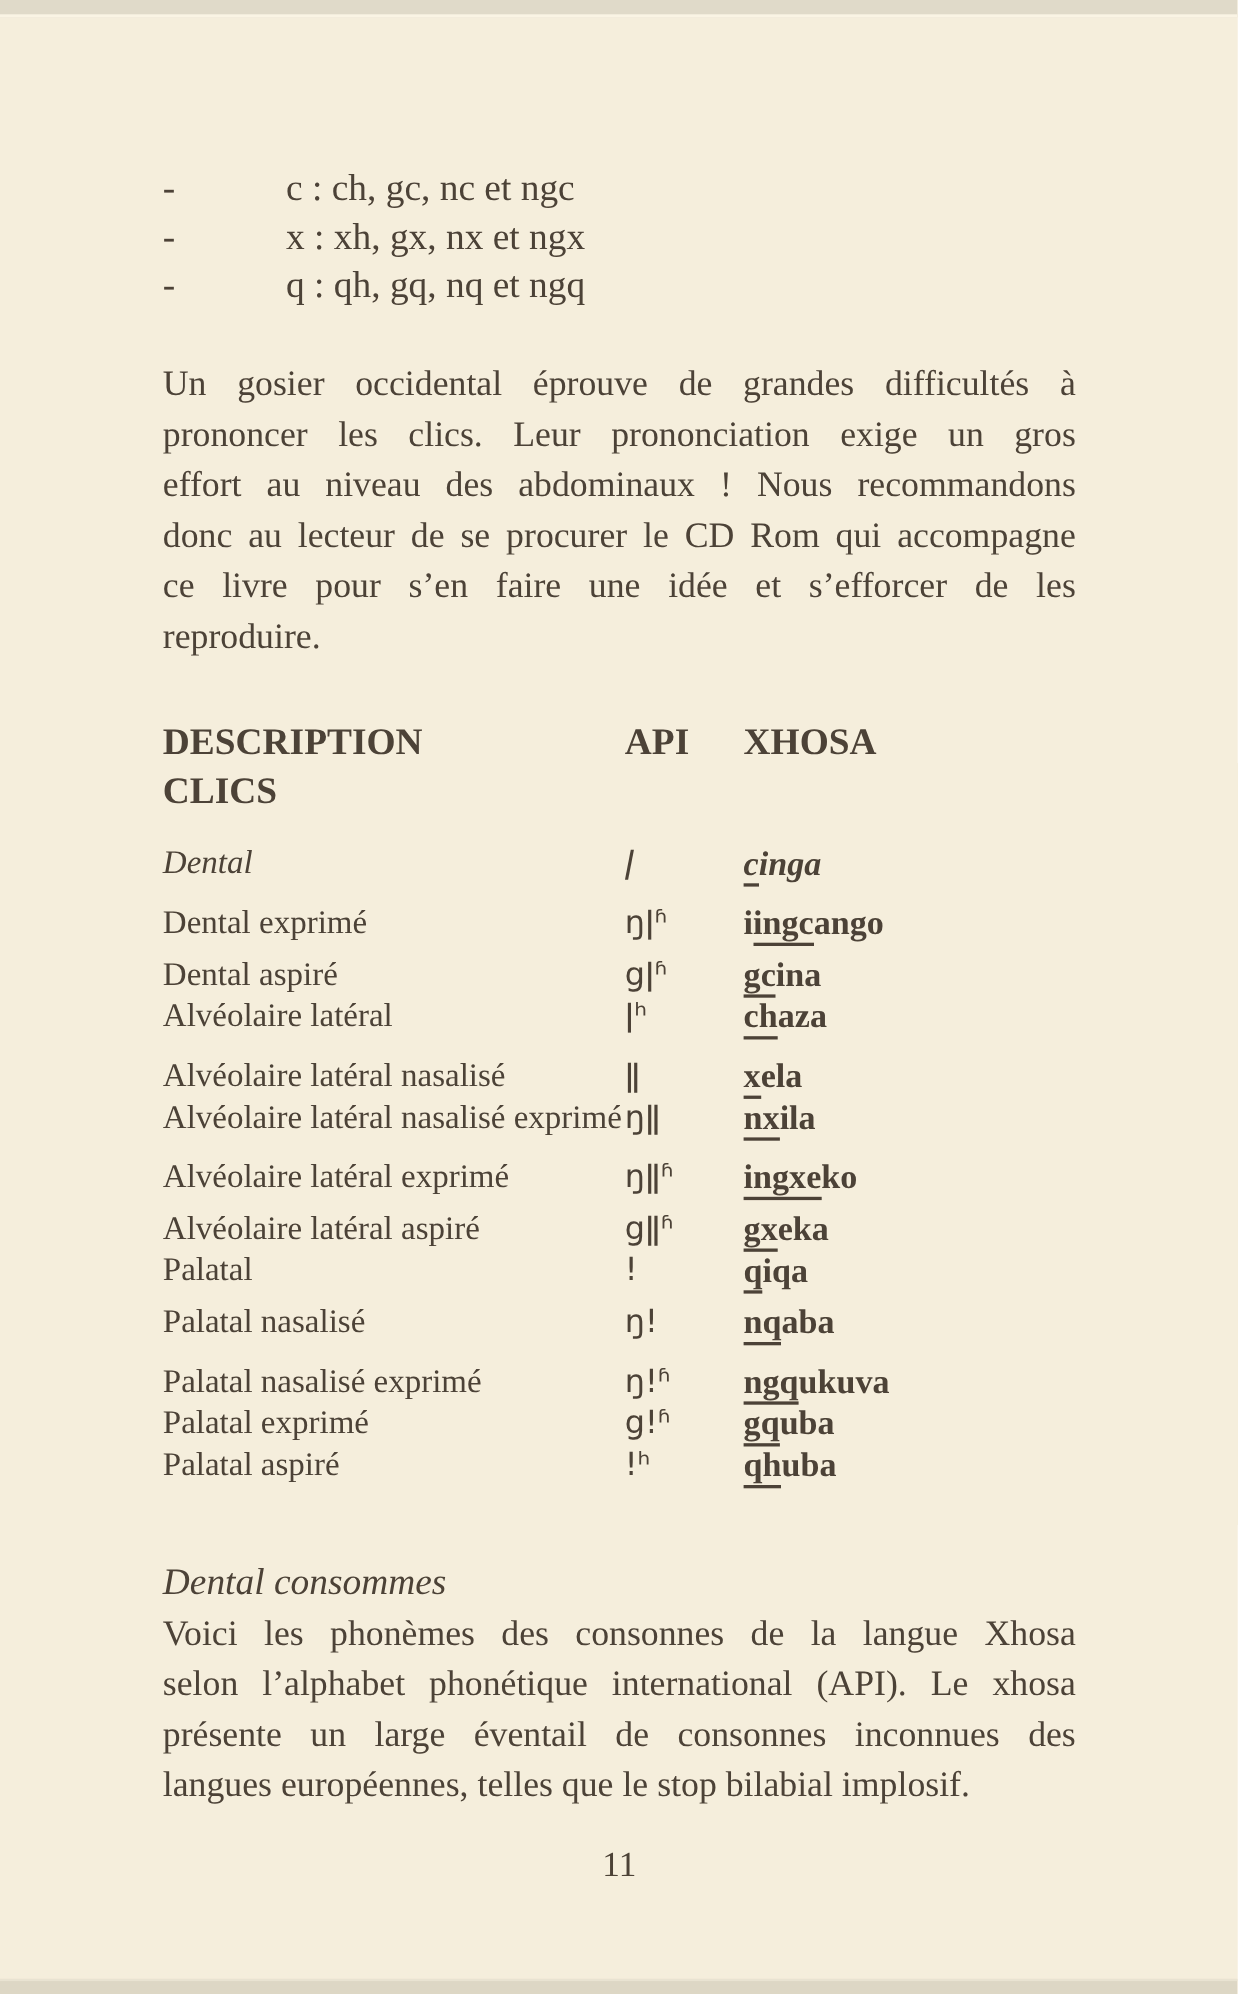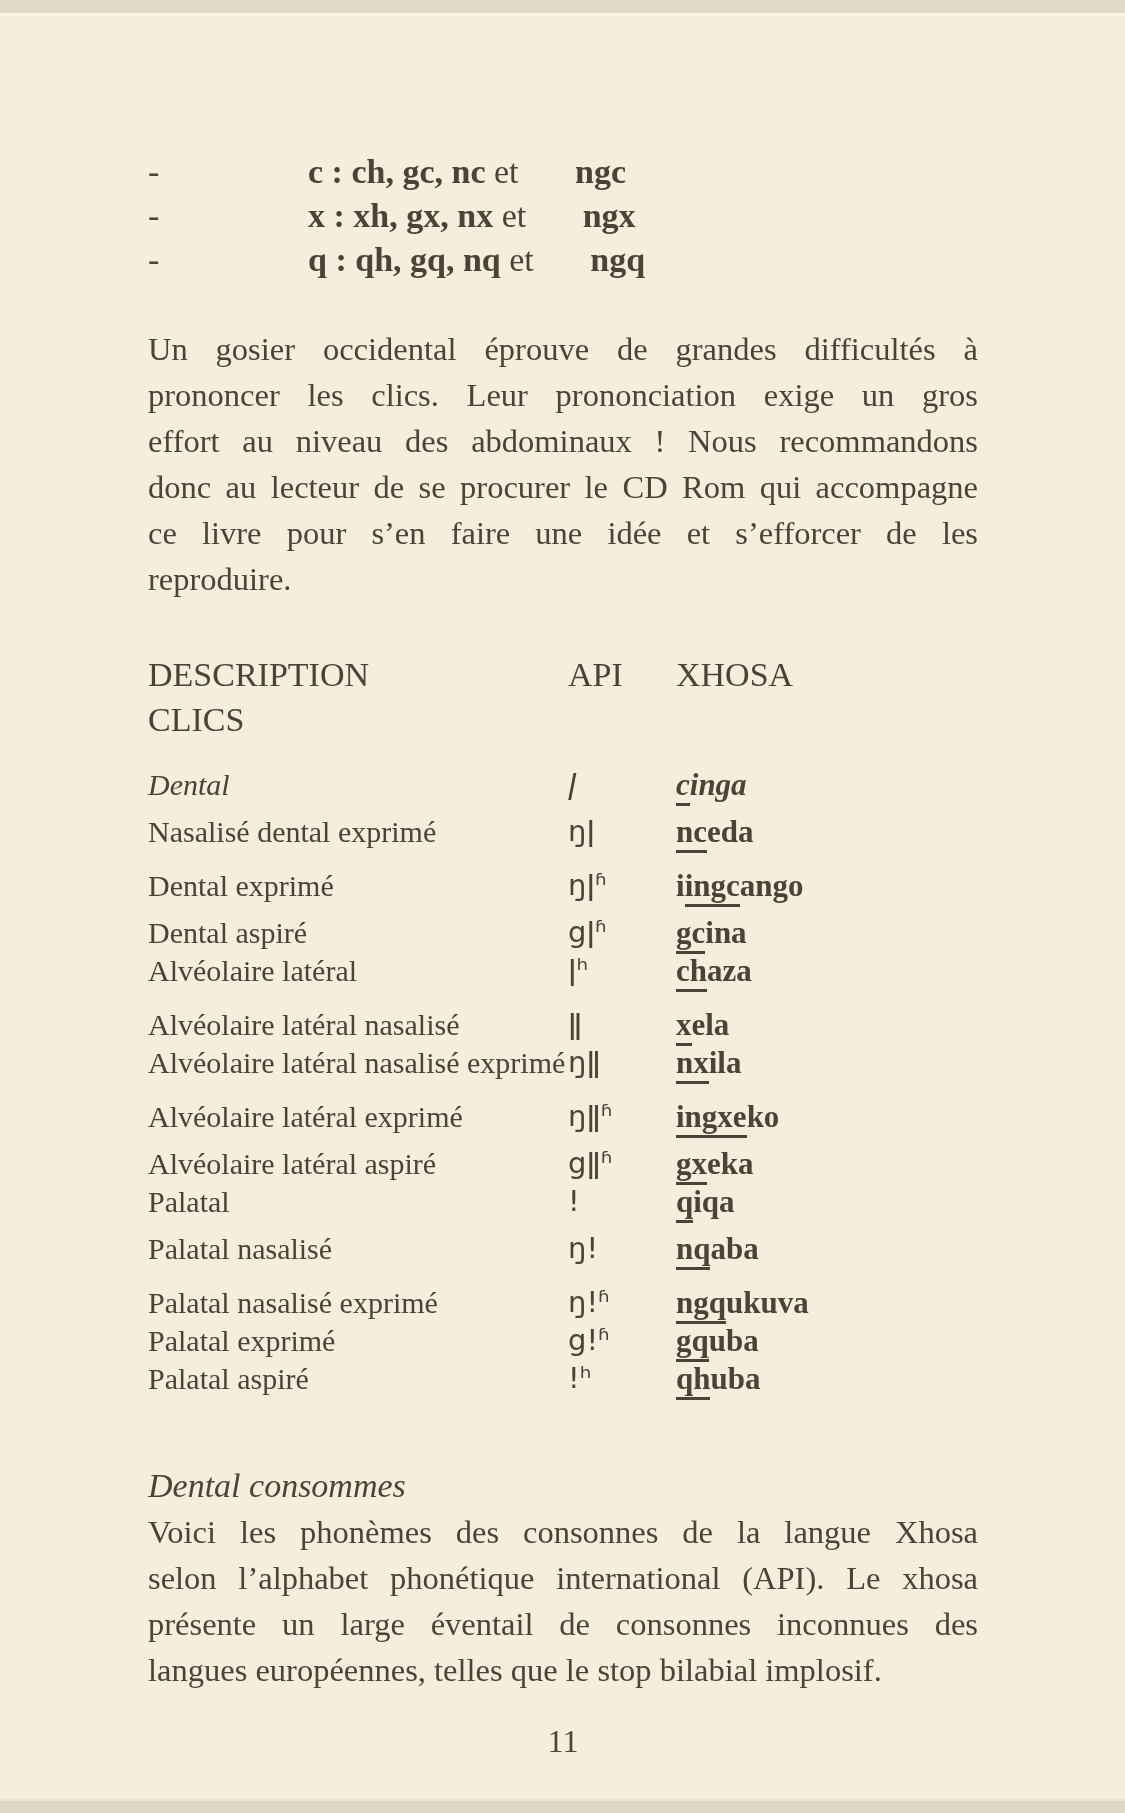--- a/index.html
+++ b/index.html
@@ -41,41 +41,41 @@
   .bullet-row {
     display: flex;
     font-size: 34px;
     line-height: 44px;
   }
   .bullet-dash {
     width: 112px;
     flex: 0 0 112px;
     font-weight: normal;
   }
-  .bullet-text b { font-weight: bold; margin-left: 48px; }
+  .bullet-text b { font-weight: normal; }
   .bullet-text .conn { font-weight: normal; text-align: right; }
 
   
   .para {
     font-size: 32.5px;
     line-height: 46px;
     margin: 0;
   }
   .para .line.justify {
     text-align: justify;
     text-align-last: justify;
   }
   .para .line.last { text-align: left; }
 
   .intro-para { margin-bottom: 50px; }
 
   
   .clicks-table { margin-bottom: 66px; }
   .thead {
-    font-weight: normal;
+    font-weight: bold;
     font-size: 34px;
     line-height: 45px;
     position: relative;
     margin-bottom: 24px;
   }
   .thead .col-api   { position: absolute; left: 420px; top: 0; text-align: center; }
   .thead .col-xhosa { position: absolute; left: 528px; top: 0; }
 
   .trow {
     position: relative;
@@ -156,21 +156,20 @@
       <div class="thead">
         <div class="col-desc">
           <div>DESCRIPTION</div>
           <div>CLICS</div>
         </div>
         <div class="col-api">API</div>
         <div class="col-xhosa">XHOSA</div>
       </div>
       <div id="table-body">
           <div class="trow"><span class="cell-desc">Dental</span><span class="cell-api">ǀ</span><span class="cell-xhosa"><span class="u">c</span>inga</span></div>
-          <div class="trow"><span class="cell-desc">Nasalisé dental exprimé</span><span class="cell-api">ŋǀ</span><span class="cell-xhosa"><span class="u">nc</span>eda</span></div>
           <div class="trow loose"><span class="cell-desc">Dental exprimé</span><span class="cell-api">ŋǀʱ</span><span class="cell-xhosa">i<span class="u">ingc</span>ango</span></div>
           <div class="trow"><span class="cell-desc">Dental aspiré</span><span class="cell-api">gǀʱ</span><span class="cell-xhosa"><span class="u">gc</span>ina</span></div>
           <div class="trow tight"><span class="cell-desc">Alvéolaire latéral</span><span class="cell-api">ǀʰ</span><span class="cell-xhosa"><span class="u">ch</span>aza</span></div>
           <div class="trow loose"><span class="cell-desc">Alvéolaire latéral nasalisé</span><span class="cell-api">ǁ</span><span class="cell-xhosa"><span class="u">x</span>ela</span></div>
           <div class="trow semi"><span class="cell-desc">Alvéolaire latéral nasalisé exprimé</span><span class="cell-api">ŋǁ</span><span class="cell-xhosa"><span class="u">nx</span>ila</span></div>
           <div class="trow loose"><span class="cell-desc">Alvéolaire latéral exprimé</span><span class="cell-api">ŋǁʱ</span><span class="cell-xhosa"><span class="u">ingxe</span>ko</span></div>
           <div class="trow"><span class="cell-desc">Alvéolaire latéral aspiré</span><span class="cell-api">gǁʱ</span><span class="cell-xhosa"><span class="u">gx</span>eka</span></div>
           <div class="trow tight"><span class="cell-desc">Palatal</span><span class="cell-api">!</span><span class="cell-xhosa"><span class="u">q</span>iqa</span></div>
           <div class="trow"><span class="cell-desc">Palatal nasalisé</span><span class="cell-api">ŋ!</span><span class="cell-xhosa"><span class="u">nq</span>aba</span></div>
           <div class="trow loose"><span class="cell-desc">Palatal nasalisé exprimé</span><span class="cell-api">ŋ!ʱ</span><span class="cell-xhosa"><span class="u">ngq</span>ukuva</span></div>

